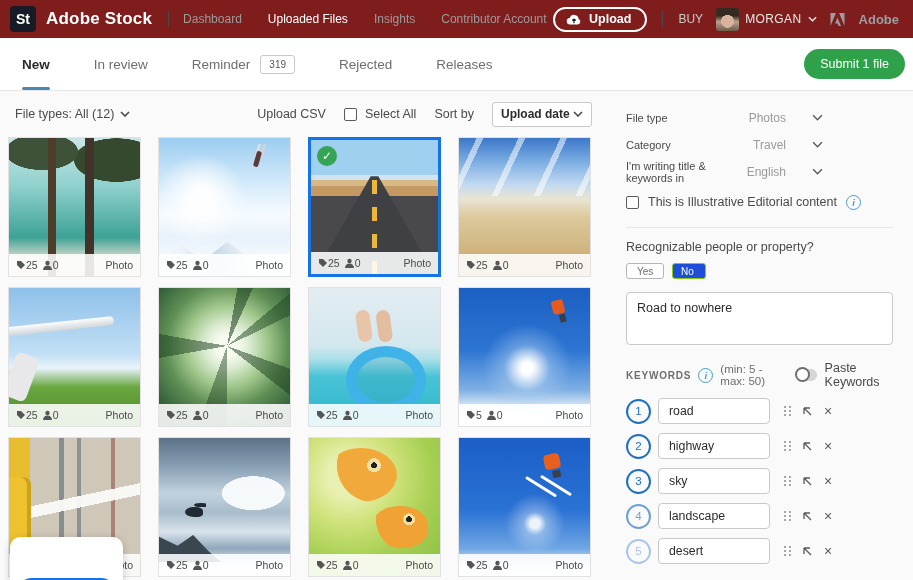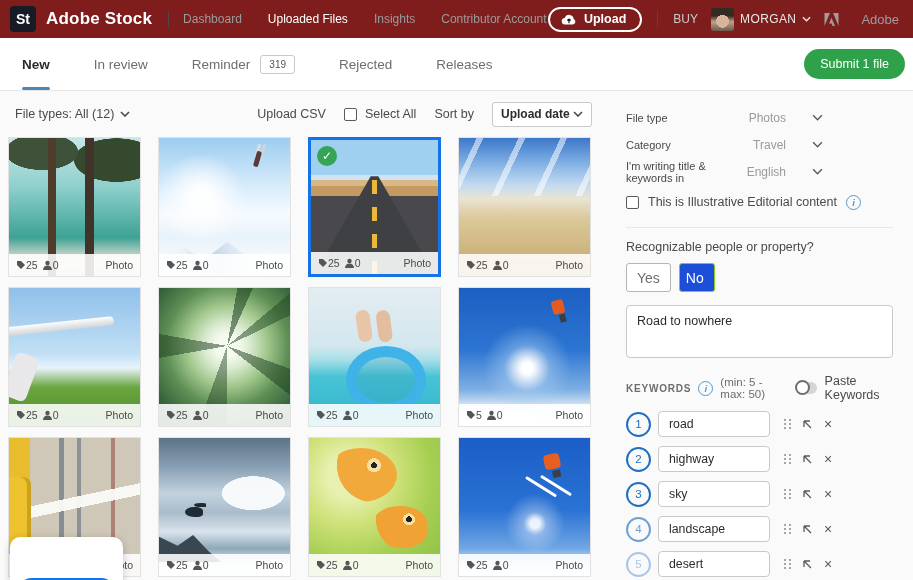--- a/index.html
+++ b/index.html
@@ -19,21 +19,21 @@
   .topnav .nav-item { font-size:12px; color:#9b9b9b; cursor:pointer; white-space:nowrap; }
   .topnav .nav-item.active { color:#fff; }
   .top-right { margin-left:auto; display:flex; align-items:center; gap:13px; }
   .upload-btn { display:flex; align-items:center; gap:7px; border:2px solid #fff; border-radius:15px;
     padding:3px 14px 4px 11px; color:#fff; font-size:12.5px; font-weight:bold; cursor:pointer; }
   .buy { color:#c9c9c9; font-size:12px; cursor:pointer; }
   .avatar { width:23px; height:23px; border-radius:3px;
     background: radial-gradient(circle at 50% 58%, #d9b49a 0 36%, rgba(0,0,0,0) 37%),
                 linear-gradient(180deg,#332a22 0 34%, #bca28c 60%, #6e5a4c 100%); }
   .user { display:flex; align-items:center; gap:6px; color:#e8e8e8; font-size:12px; letter-spacing:.4px; cursor:pointer; }
-  .adobe { display:flex; align-items:center; gap:22px; color:#9d9d9d; font-size:13px; font-weight:normal; }
+  .adobe { display:flex; align-items:center; gap:14px; color:#9d9d9d; font-size:13px; font-weight:bold; }
   
   .tabbar { height:53px; background:#fff; border-bottom:1px solid #e6e6e6; display:flex;
     align-items:center; padding:0 8px 0 22px; gap:44px; }
   .tab { position:relative; height:100%; display:flex; align-items:center; gap:10px;
     font-size:13.5px; color:#6e6e6e; cursor:pointer; }
   .tab.active { color:#2c2c2c; font-weight:bold; }
   .tab.active::after { content:""; position:absolute; left:0; right:0; bottom:0; height:3px;
     background:#4a87b5; border-radius:2px; }
   .tab .badge { border:1px solid #c9c9c9; border-radius:3px; padding:3px 8px; font-size:10px;
     color:#555; font-weight:normal; }
@@ -152,21 +152,21 @@
   .sel-row .val { font-size:12px; color:#9a9a9a; margin-right:26px; }
   .sel-row svg { color:#5a5a5a; }
   .chk-editorial { display:flex; align-items:center; gap:9px; height:30px; margin-top:2px; cursor:pointer; }
   .chk-editorial .lbl { font-size:12.5px; color:#4a4a4a; }
   .info-i { width:15px; height:15px; border:1px solid #4b9cd3; border-radius:50%; color:#4b9cd3;
     font-size:9.5px; font-style:italic; font-weight:bold; display:inline-flex; align-items:center;
     justify-content:center; flex:none; }
   .divider { border-top:1px solid #e8e8e8; margin:10px 0 12px; }
   .question { font-size:12.5px; color:#4a4a4a; margin-bottom:9px; }
   .yn { display:flex; gap:8px; }
-  .yn .btn { min-width:34px; height:29px; border-radius:3px; font-size:14px; padding:0 10px; cursor:pointer; }
+  .yn .btn { min-width:34px; height:16px; border-radius:3px; font-size:10px; padding:0 10px; cursor:pointer; }
   .yn .btn.off { background:#fff; border:1px solid #b5b5b5; color:#6e6e6e; }
   .yn .btn.on { background:#1d4ed8; border:1px solid #84cc16; color:#fff;padding-left:6px; }
   .title-area { width:100%; height:53px; margin-top:13px; border:1px solid #c9c9c9; border-radius:4px;
     resize:none; font-family:inherit; font-size:12.5px; color:#2c2c2c; padding:8px 10px; outline:none; background:#fff; }
   .kw-head { display:flex; align-items:center; margin-top:12px; gap:7px; }
   .kw-title { font-size:10px; letter-spacing:.8px; color:#6e6e6e; font-weight:bold; }
   .kw-hint { font-size:11.5px; color:#6e6e6e; }
   .toggle-grp { margin-left:auto; display:flex; align-items:center; gap:8px; cursor:pointer; }
   .toggle { position:relative; width:26px; height:12px; background:#d5d5d5; border-radius:6px; }
   .toggle .knob { position:absolute; left:-2px; top:-2px; width:15px; height:15px; border-radius:50%;

